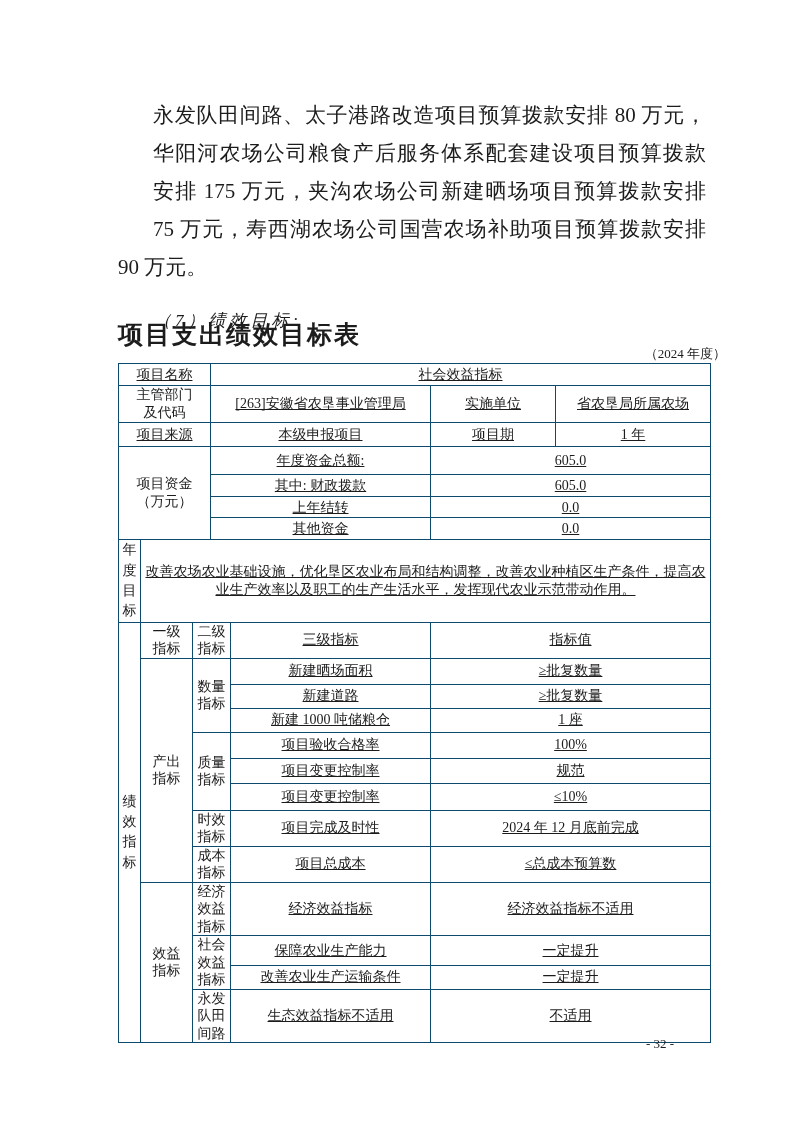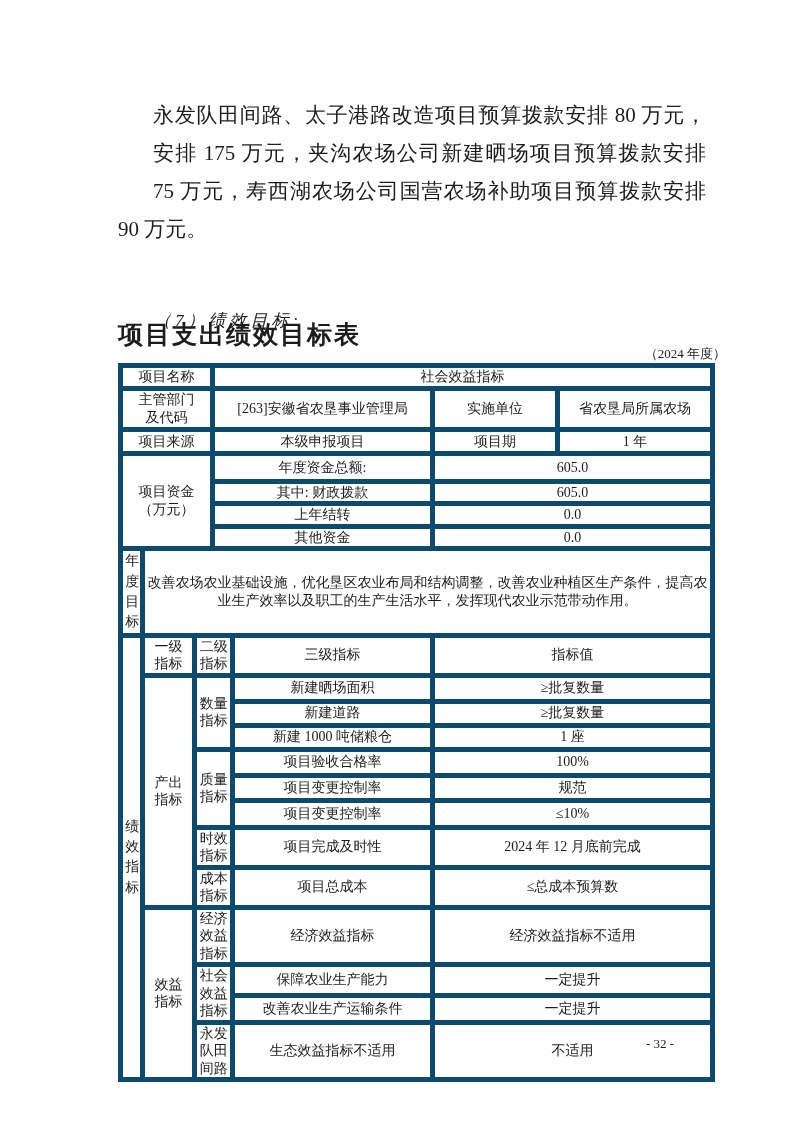--- a/index.html
+++ b/index.html
@@ -11,22 +11,22 @@
   #para{position:absolute;left:118px;top:96px;width:553px;font-size:21px;line-height:38px;}
   .pline{width:553px;white-space:nowrap;}
   .pline.just{text-align:justify;text-align-last:justify;text-justify:inter-character;white-space:normal;margin-left:35px;}
   #heading{position:absolute;left:154px;top:302px;font-size:17px;line-height:38px;letter-spacing:4px;font-style:italic;}
   
   #ttitle{position:absolute;left:118px;top:318px;width:592px;
           font-size:25px;font-weight:bold;letter-spacing:2px;}
   #tsub{position:absolute;left:134px;top:345px;width:592px;text-align:right;font-size:13px;}
   
   #tbl{position:absolute;left:118px;top:363px;width:592px;border-collapse:collapse;table-layout:fixed;}
-  #tbl td{border:5px solid #0c4a6e;padding:0 2px;text-align:center;vertical-align:middle;
-          font-size:14px;line-height:1.25;overflow:hidden;}
+  #tbl td{border:1px solid #0c4a6e;padding:0 2px;text-align:center;vertical-align:middle;
+          font-size:14px;line-height:1.25;overflow:hidden;text-decoration:underline;}
   .h22{height:22px}.h28{height:28px}.h24{height:24px}.h21{height:21px}.h68{height:68px}
   .h30{height:30px}.h26{height:26px}.h25{height:25px}.h27{height:27px}.h34{height:34px}
   .h36{height:36px}.h50{height:50px}.h48{height:48px}
   .w1{display:inline-block;width:1.05em;word-break:break-all;line-height:1.45;}
   .w2{display:inline-block;width:2.1em;word-break:break-all;line-height:1.25;}
   .w4{display:inline-block;width:4.2em;word-break:break-all;line-height:1.3;}
   td.fname{text-align:left;}
   td.pad4{padding-left:4px;}
   td.pad16{padding-left:16px;}
   td.pad48{padding-left:48px;}
@@ -34,20 +34,21 @@
   
   #pageno{position:absolute;left:600px;top:1028px;width:120px;text-align:center;font-size:13px;margin-top:8px;}
 </style>
 </head>
 <body>
 
 <div id="page">
 
   <div id="para">
     <div class="pline just">永发队田间路、太子港路改造项目预算拨款安排 80 万元，</div>
+    <div class="pline just">华阳河农场公司粮食产后服务体系配套建设项目预算拨款</div>
     <div class="pline just">安排 175 万元，夹沟农场公司新建晒场项目预算拨款安排</div>
     <div class="pline just">75 万元，寿西湖农场公司国营农场补助项目预算拨款安排</div>
     <div class="pline">90 万元。</div>
   </div>
 
   <div id="heading">（7）绩效目标:</div>
 
   <div id="ttitle">项目支出绩效目标表</div>
   <div id="tsub">（2024 年度）</div>
 

